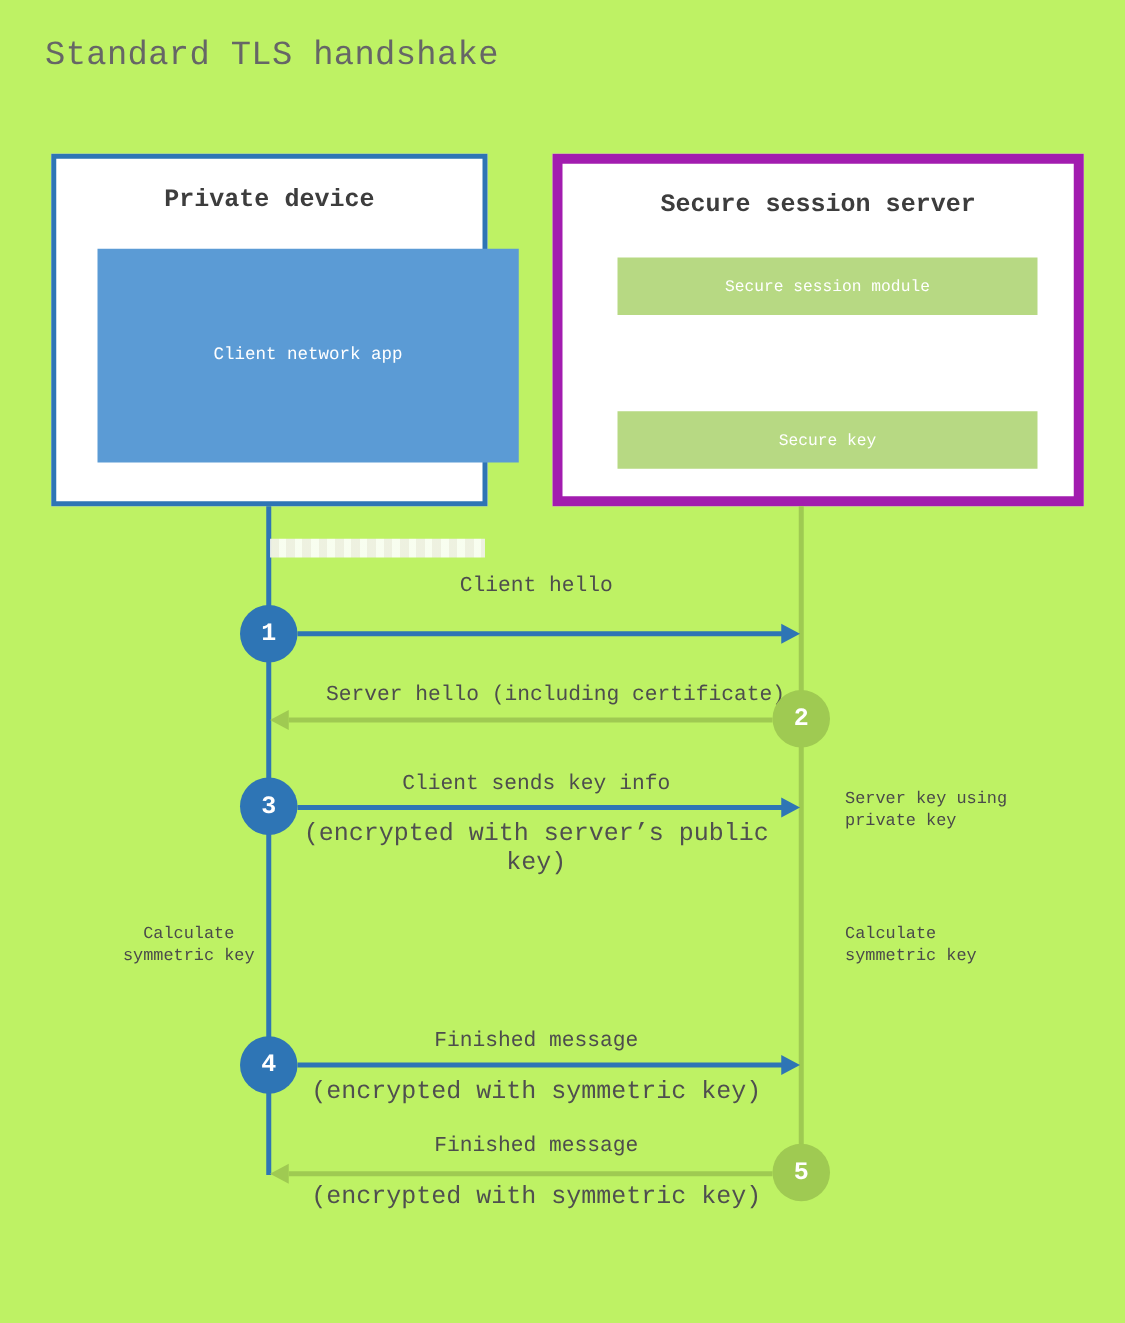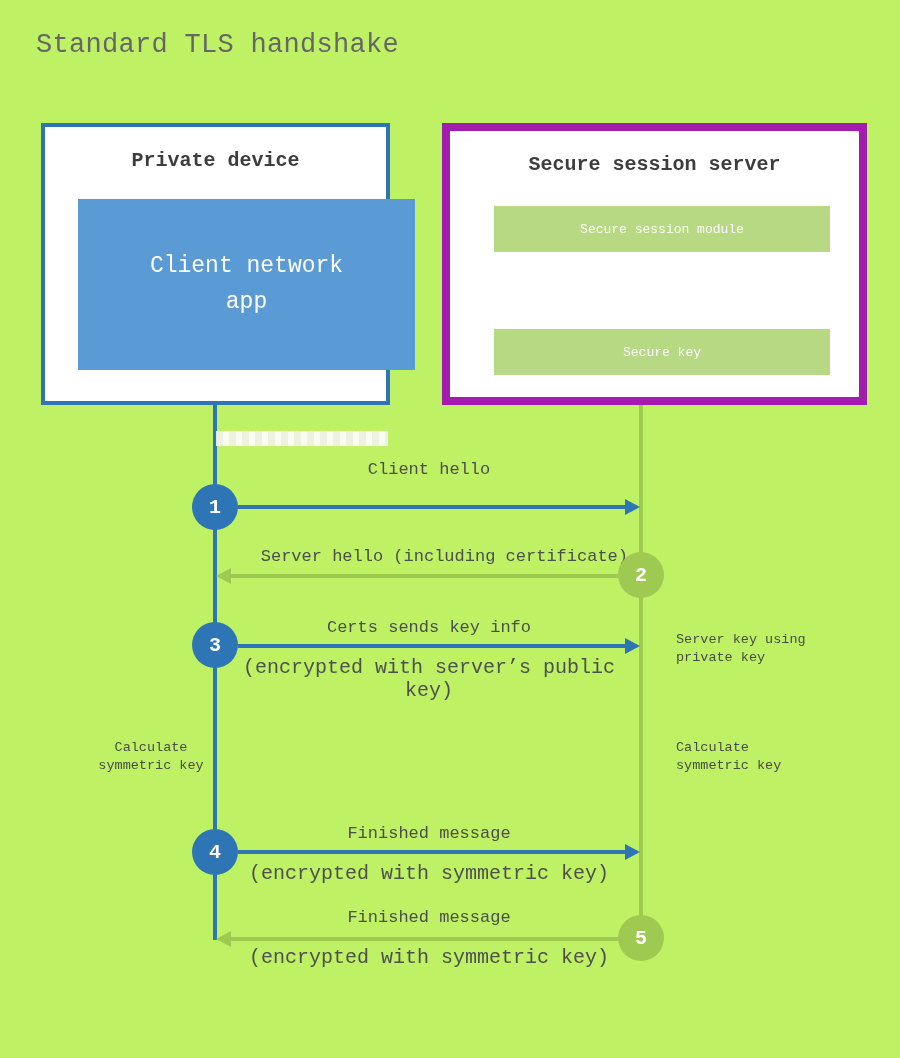--- a/index.html
+++ b/index.html
@@ -15,21 +15,21 @@
   .device-box{position:absolute;top:123px;height:282px;box-sizing:border-box;background:#ffffff;}
   .client-box{left:41px;width:349px;border:4px solid #2e75b5;}
   .server-box{left:430px;width:425px;border:8px solid #a21caf;margin-left:12px;}
   .box-header{
     position:absolute;left:0;right:0;top:22px;text-align:center;
     font-size:20px;font-weight:700;color:#3d3d3d;
   }
   .app-rect{
     position:absolute;left:33px;top:72px;width:277px;height:171px;background:#5b9bd5;
     display:flex;align-items:center;justify-content:center;text-align:center;
-    color:#ffffff;font-size:23px;line-height:1.55;padding:0 30px;box-sizing:content-box;
+    color:#ffffff;font-size:14px;line-height:1.55;padding:0 30px;box-sizing:content-box;
   }
   .app-rect .inner{width:200px;}
   .module-bar{
     position:absolute;left:44px;width:336px;height:46px;background:#b7d983;
     display:flex;align-items:center;justify-content:center;
     color:#ffffff;font-size:13px;
   }
   .bar-1{top:75px;} .bar-2{top:137px;} .bar-3{top:198px;}
   
   .lifeline{position:absolute;width:4px;top:405px;}
@@ -102,21 +102,21 @@
       <span>1</span>
     </div>
 
   <div class="msg-label" style="top:547px;text-align:right;">Server hello (including certificate)</div>
   <div class="hline l-green" style="left:231px;top:574px;width:387px;"></div>
   <div class="ah ah-left-green" style="left:216px;top:568px;"></div>
   <div class="circle c-green" style="left:618px;top:552px;">
       <span>2</span>
     </div>
 
-  <div class="msg-label" style="top:618px;">Certs sends key info</div>
+  <div class="msg-label" style="top:618px;">Client sends key info</div>
   <div class="hline l-blue" style="left:238px;top:644px;width:388px;"></div>
   <div class="ah ah-right-blue" style="left:625px;top:638px;"></div>
   <div class="circle c-blue" style="left:192px;top:622px;">
       <span>3</span>
     </div>
   <div class="msg-sub" style="top:656px;">(encrypted with server’s public key)</div>
 
   <div class="side-note note-decrypt">Server key using private key</div>
   <div class="side-note note-calc-left">Calculate symmetric key</div>
   <div class="side-note note-calc-right">Calculate symmetric key</div>

